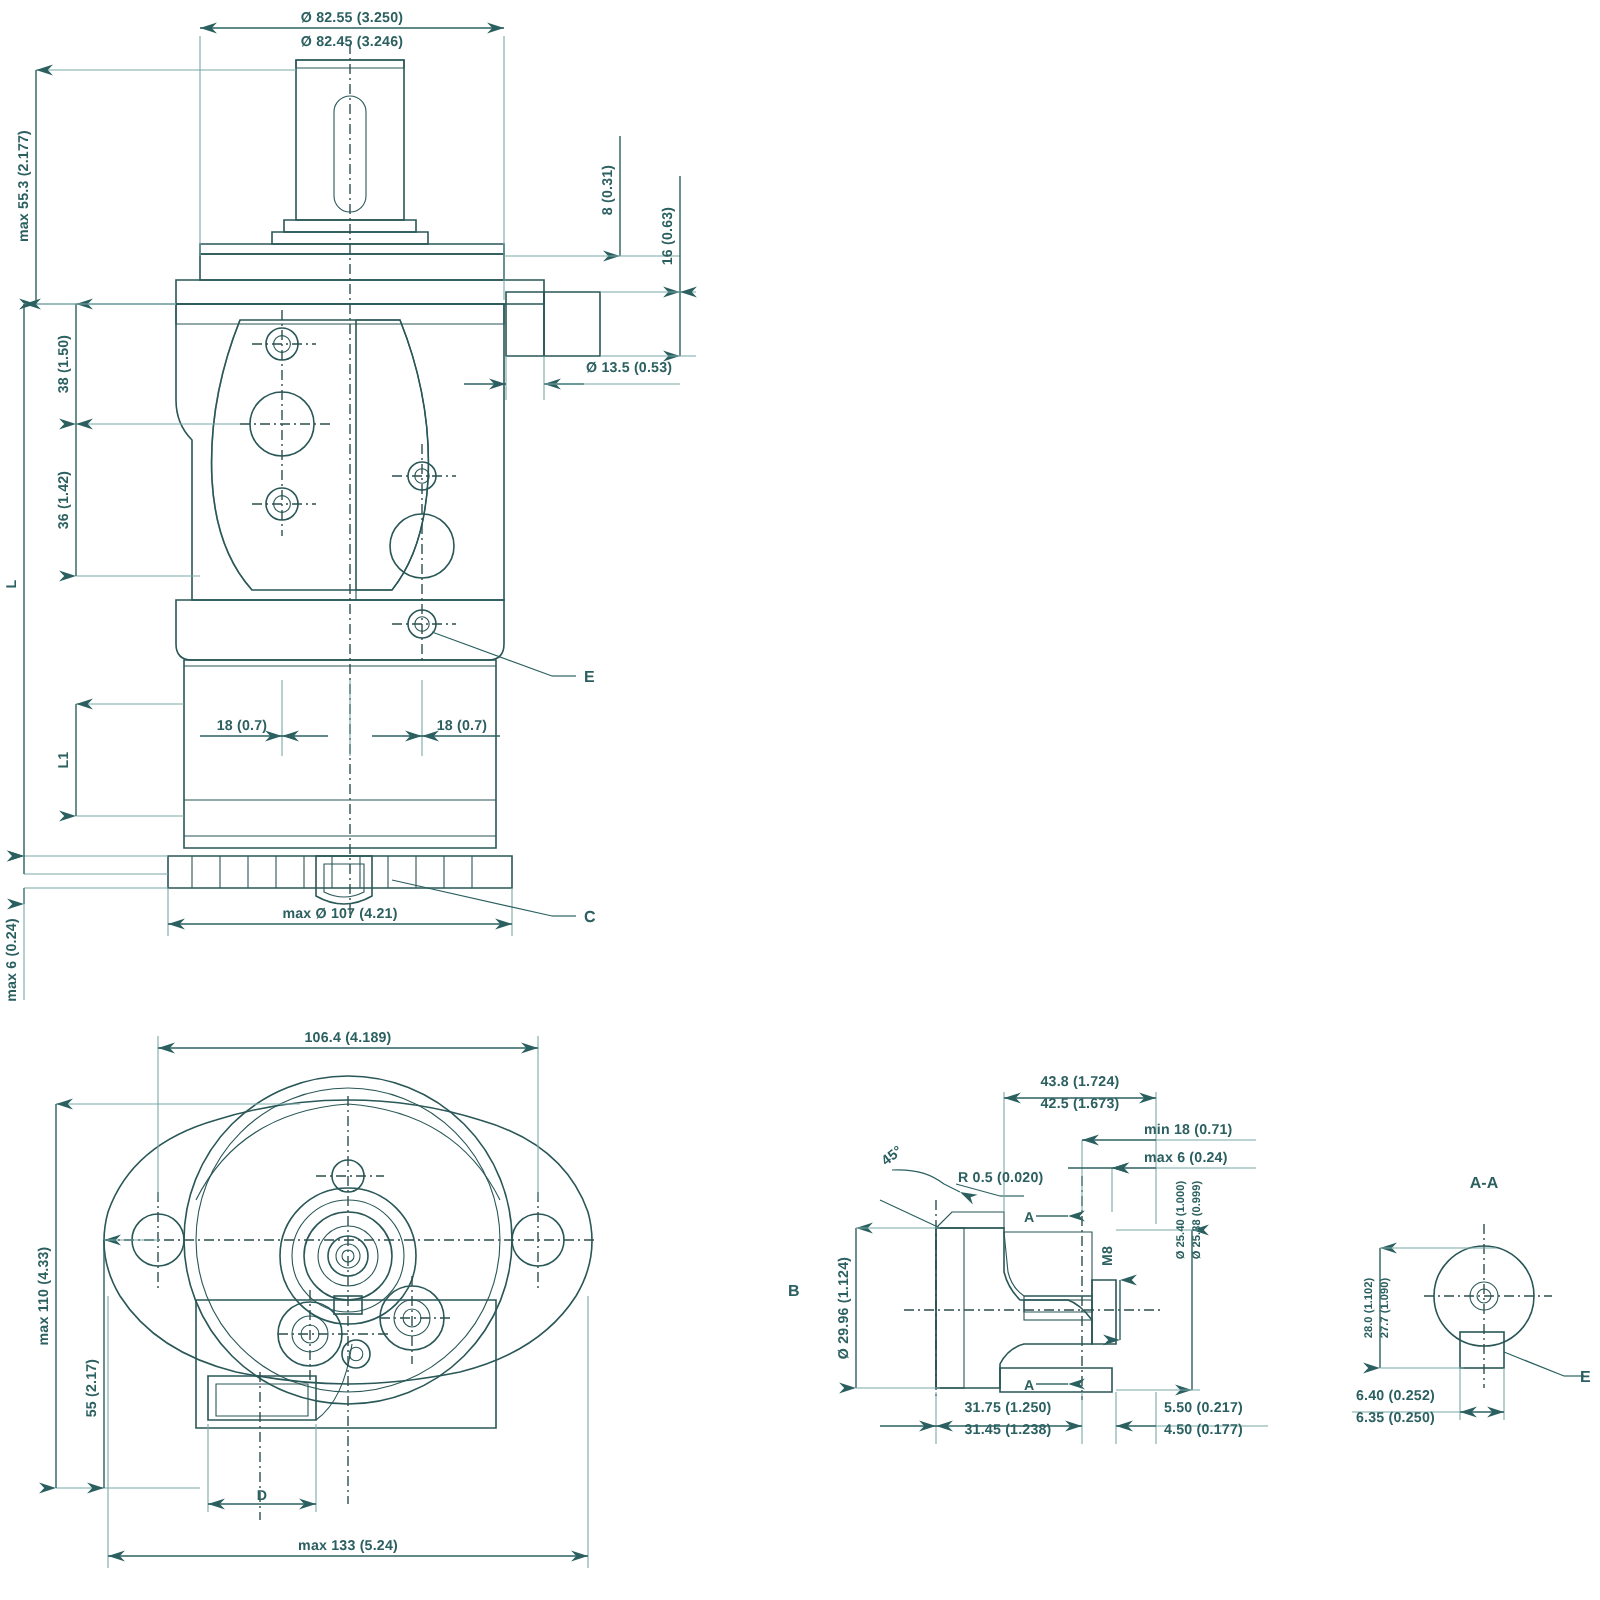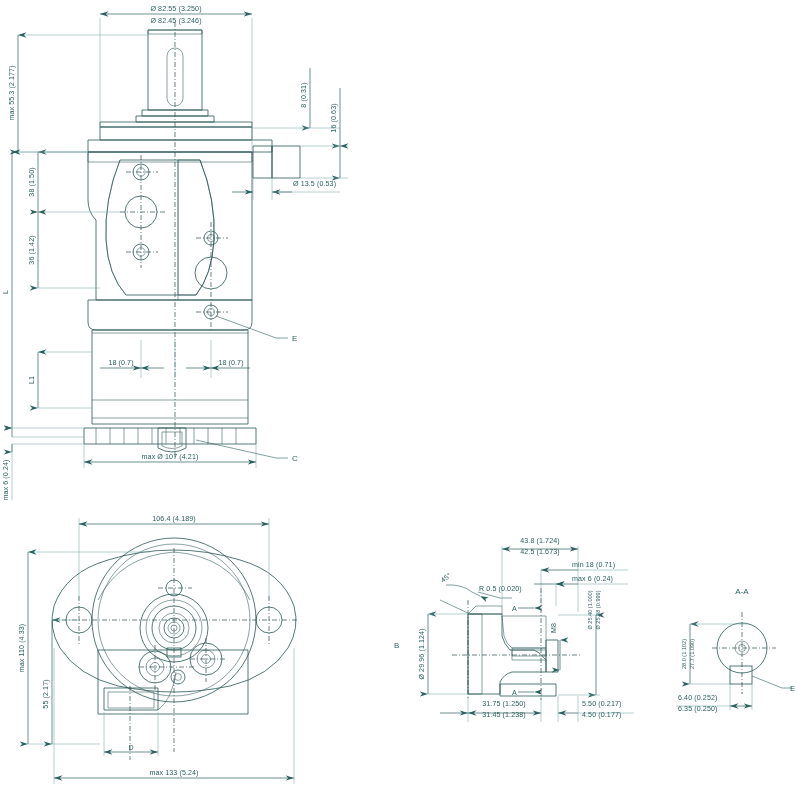--- a/index.html
+++ b/index.html
@@ -12,20 +12,21 @@
     height: 800px;
     font-family: "Liberation Sans", sans-serif;
     color: #1d4a4a;
     overflow: hidden;
   }
   #sheet {
     position: relative;
     width: 800px;
     height: 800px;
     background: #ffffff;
+    font-weight: bold;
   }
   #sheet svg {
     position: absolute;
     left: 0;
     top: 0;
   }
   .dimtext {
     font-size: 7.1px;
     fill: #2c6060;
     font-family: "Liberation Sans", sans-serif;

